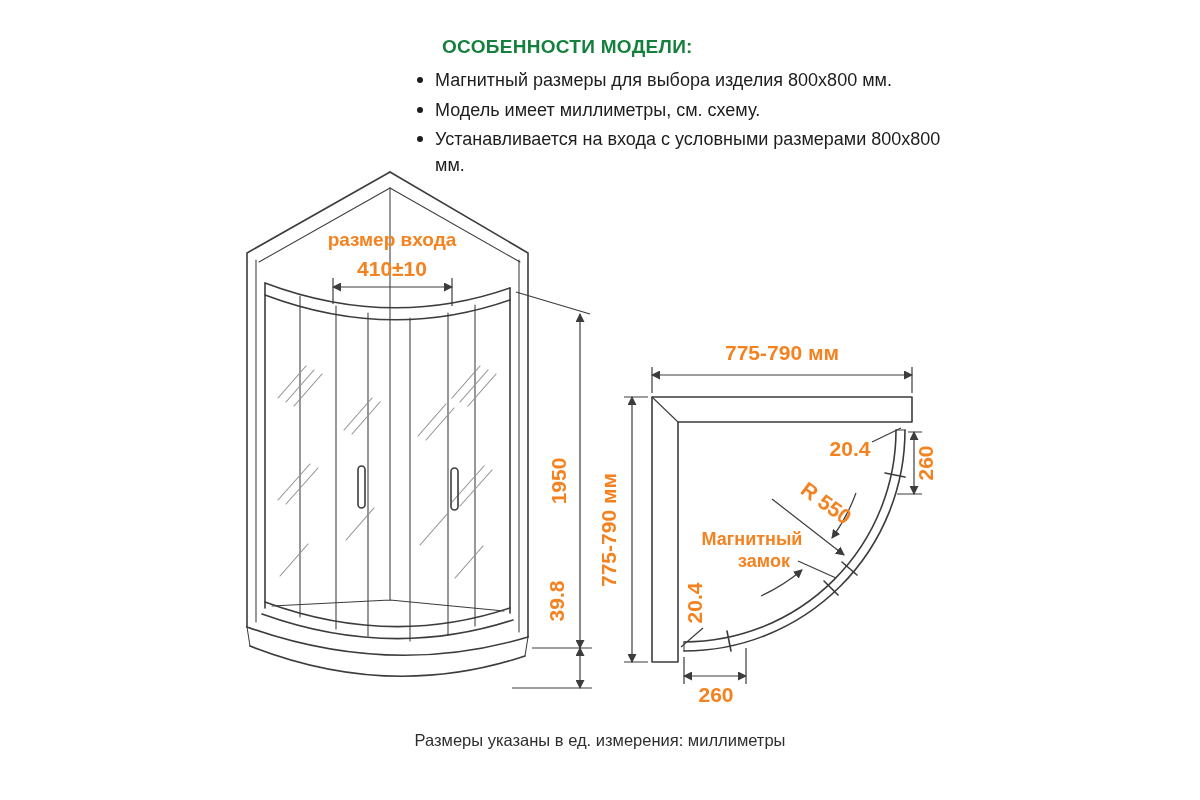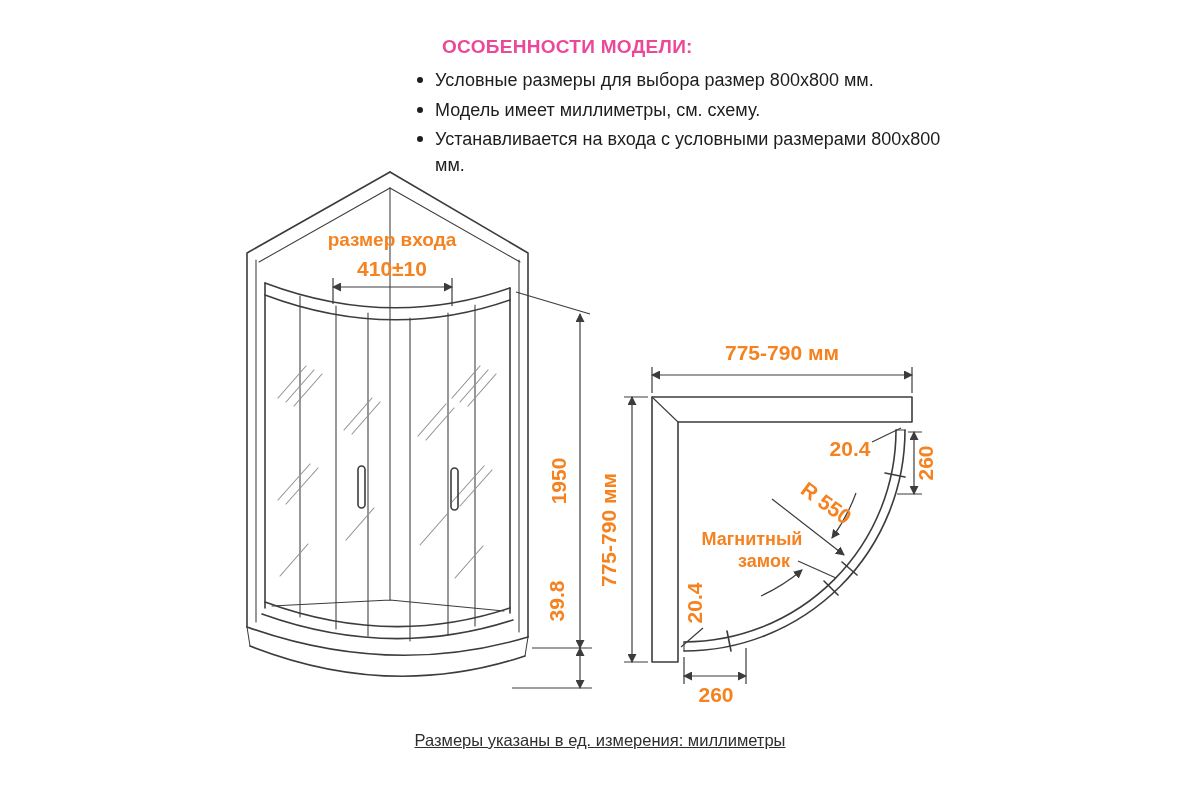--- a/index.html
+++ b/index.html
@@ -1,44 +1,44 @@
 <!DOCTYPE html>
 <html><head>
 <meta charset="utf-8">
 <style>
   html,body{margin:0;padding:0;background:#ffffff;}
   .page{position:relative;width:1200px;height:800px;background:#ffffff;overflow:hidden;
         font-family:"Liberation Sans",sans-serif;color:#1d1d1d;}
   .features{position:absolute;left:408px;top:36px;width:545px;}
-  .features h1{margin:0 0 10px 34px;font-size:19px;font-weight:800;letter-spacing:.3px;color:#ec4899;}
+  .features h1{margin:0 0 10px 34px;font-size:19px;font-weight:800;letter-spacing:.3px;color:#15803d;}
   .features ul{margin:0;padding:0;list-style:none;}
   .features li{position:relative;padding-left:27px;margin-bottom:4px;font-size:18px;font-weight:500;
                line-height:1.42;color:#1d1d1d;}
   .features li::before{content:"";position:absolute;left:9px;top:9px;width:6px;height:6px;border-radius:50%;background:#1d1d1d;}
   .drawing{position:absolute;left:0;top:0;}
-  .note{position:absolute;left:0;right:0;top:731px;text-align:center;font-size:16.5px;font-weight:500;color:#2e2e2e;text-decoration:underline;}
+  .note{position:absolute;left:0;right:0;top:731px;text-align:center;font-size:16.5px;font-weight:500;color:#2e2e2e;}
   
   .ln{stroke:#3c3c3c;stroke-width:1.6;fill:none;stroke-linecap:round;stroke-linejoin:round;}
   .thin{stroke:#3c3c3c;stroke-width:1.05;fill:none;stroke-linecap:round;}
   .hatch{stroke:#939393;stroke-width:1.1;fill:none;stroke-linecap:round;}
   .dimln{stroke:#3c3c3c;stroke-width:1.2;fill:none;}
   .wallfill{fill:#ffffff;stroke:#3c3c3c;stroke-width:1.6;stroke-linejoin:round;}
   text.dim{fill:#f5821f;font-size:21px;font-weight:700;font-family:"Liberation Sans",sans-serif;}
   text.cap{fill:#f5821f;font-size:19px;font-weight:700;font-family:"Liberation Sans",sans-serif;}
   text.lock{fill:#f5821f;font-size:18px;font-weight:700;font-family:"Liberation Sans",sans-serif;}
 </style>
 </head>
 <body>
 
 <div class="page">
 
   <div class="features">
     <h1>ОСОБЕННОСТИ МОДЕЛИ:</h1>
     <ul>
-      <li>Условные размеры для выбора размер 800х800 мм.</li>
+      <li>Магнитный размеры для выбора изделия 800х800 мм.</li>
       <li>Модель имеет миллиметры, см. схему.</li>
       <li>Устанавливается на входа с условными размерами 800х800 мм.</li>
     </ul>
   </div>
 
   <svg class="drawing" width="1200" height="800" viewBox="0 0 1200 800">
     <defs>
       <marker id="arr" viewBox="0 0 9 9" refX="8" refY="4.5" markerWidth="7.5" markerHeight="7.5" orient="auto-start-reverse">
         <path d="M0,0 L9,4.5 L0,9 z" fill="#3c3c3c"></path>
       </marker>

